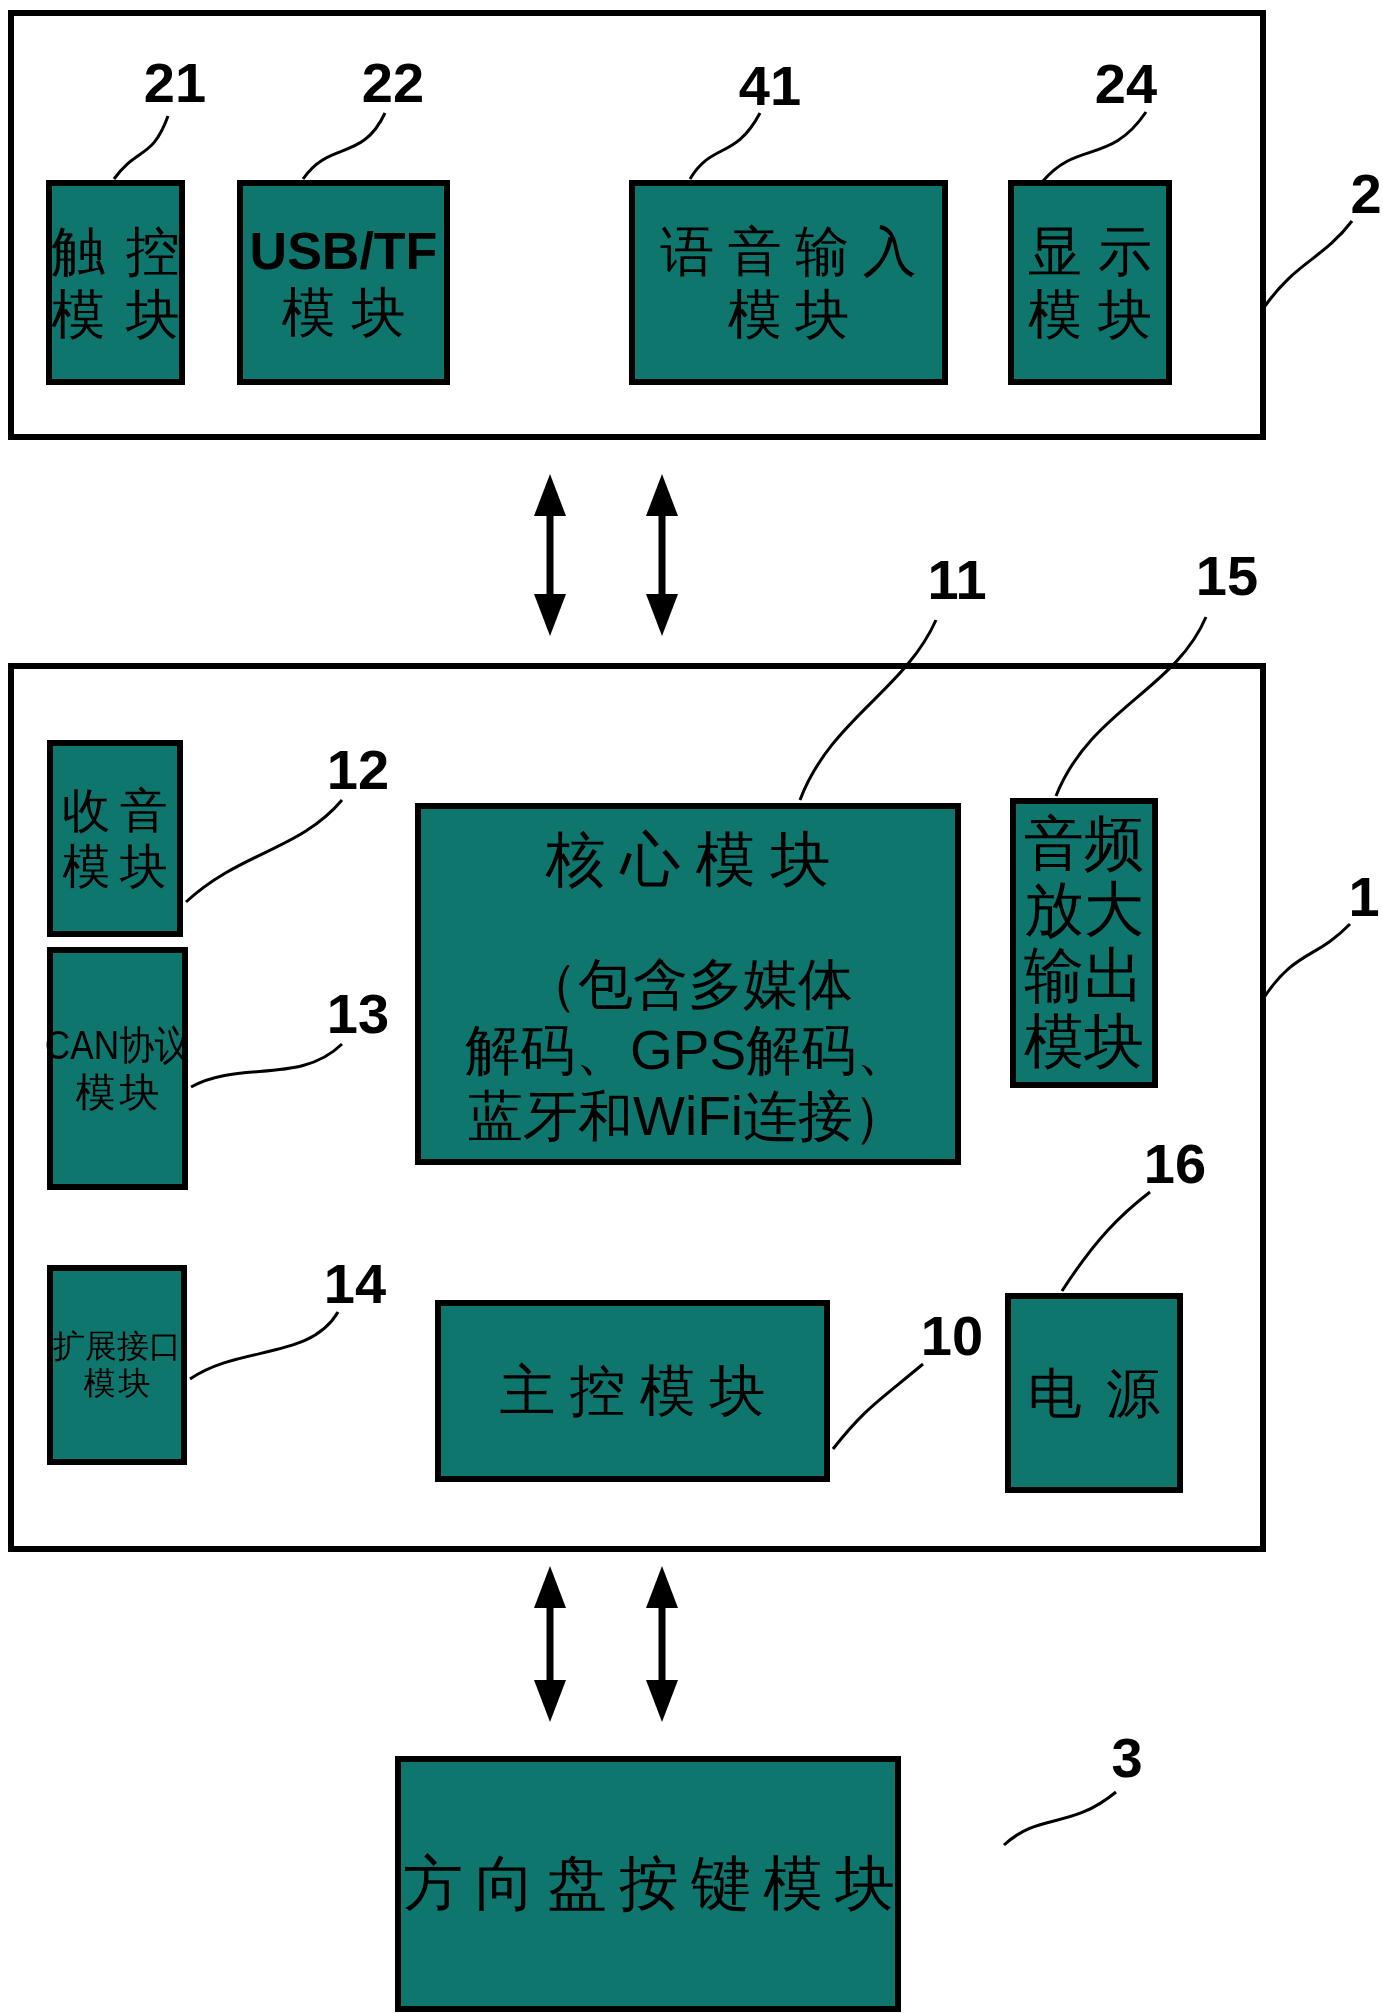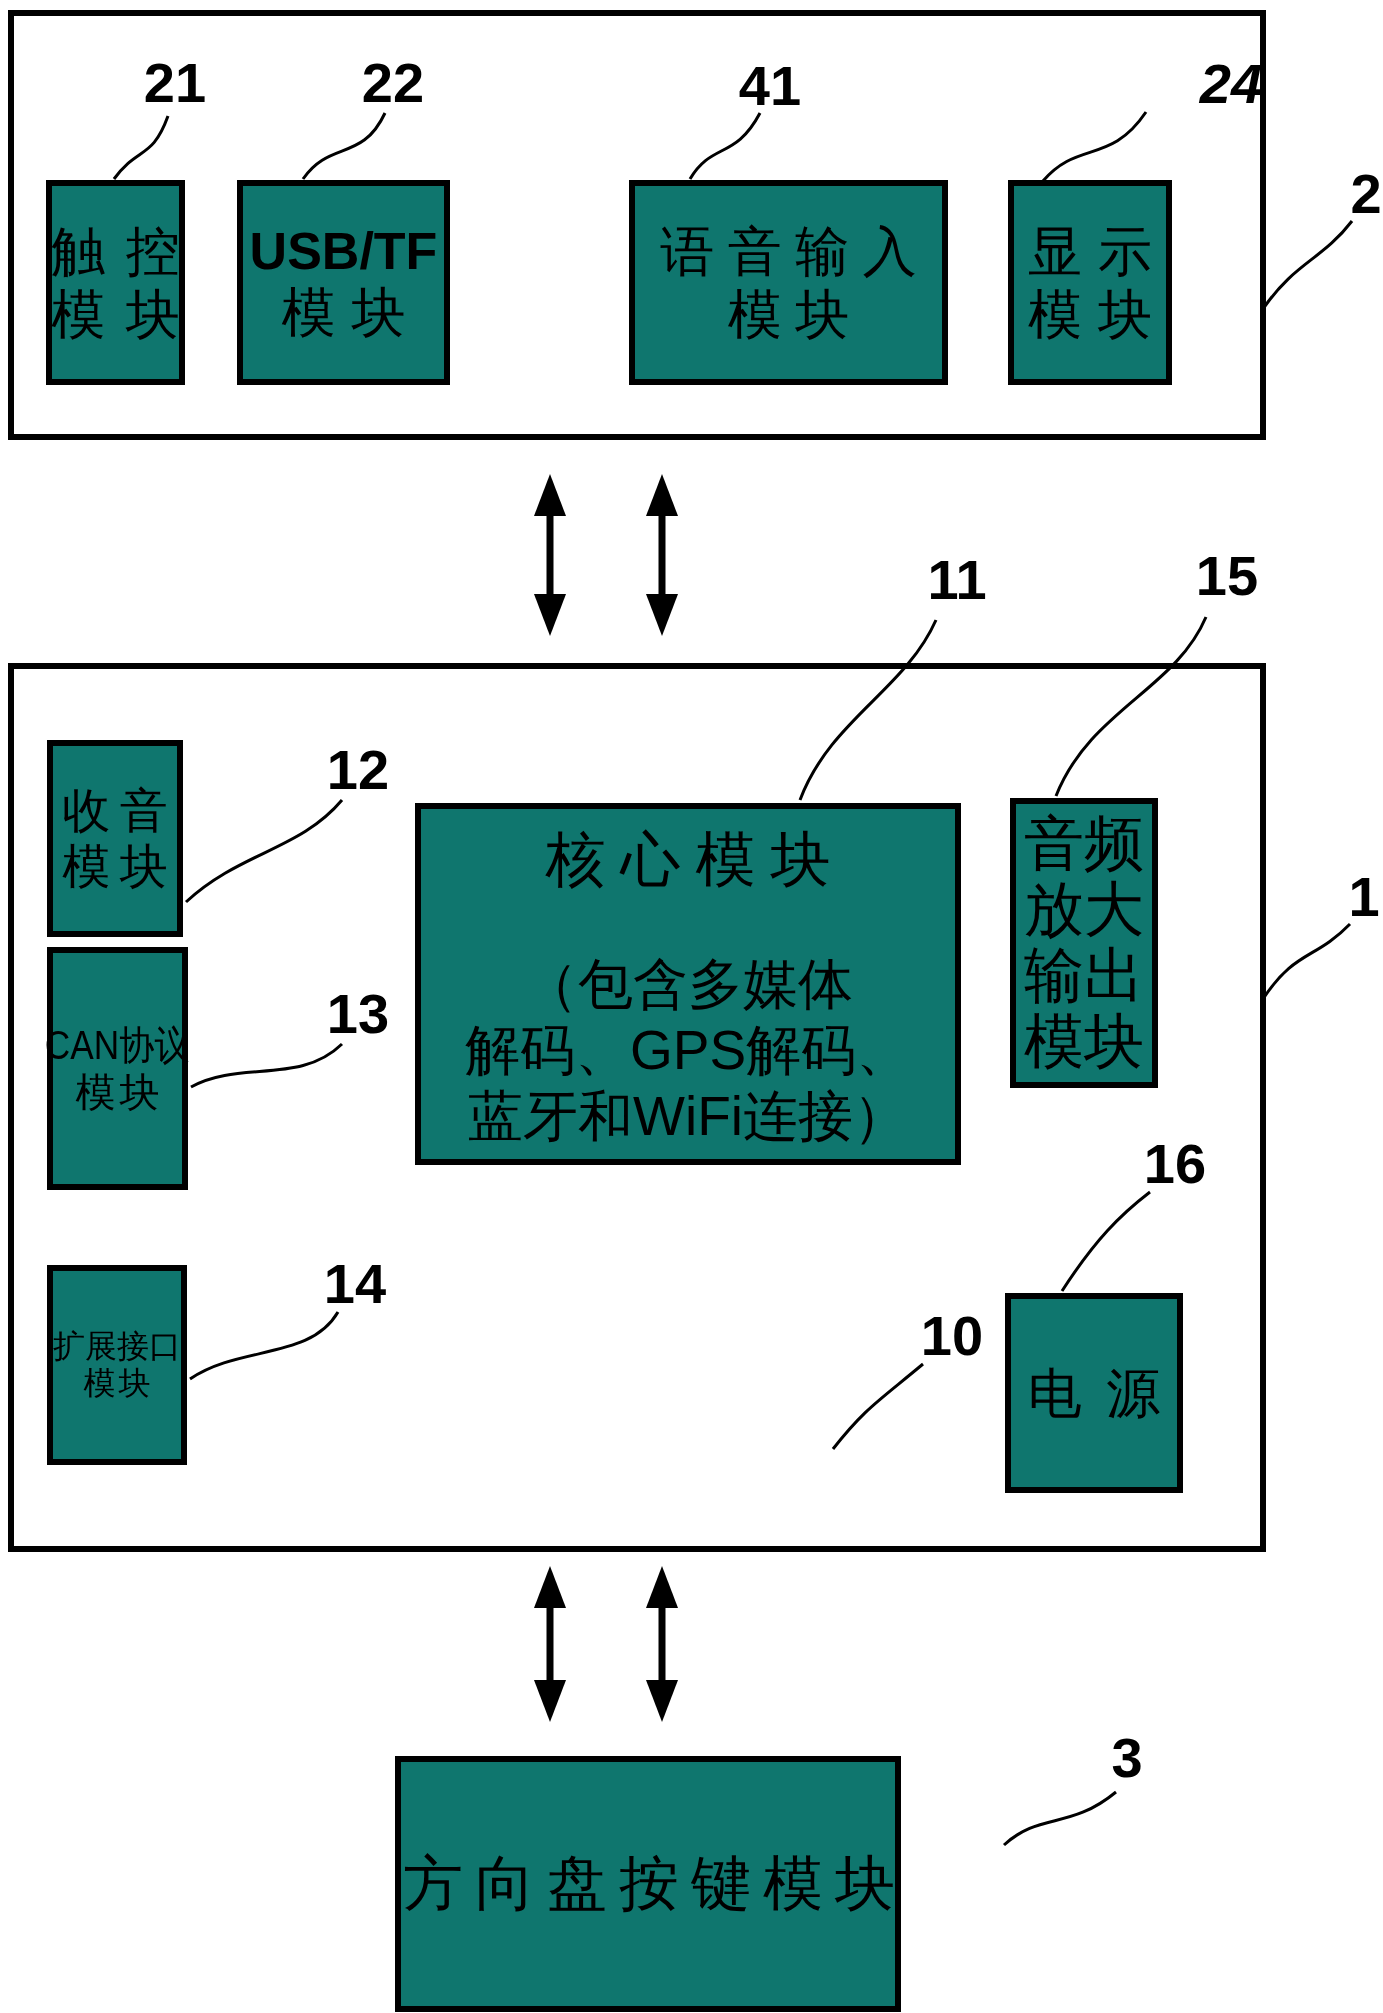--- a/index.html
+++ b/index.html
@@ -120,21 +120,21 @@
   </div>
 
   <div class="box" style="left:1008px;top:180px;width:164px;height:205px;">
     <div class="line f54 ls30">显示</div>
     <div class="line f54 ls30">模块</div>
   </div>
 
   <div class="ref" style="left:175px;top:55px;">21</div>
   <div class="ref" style="left:393px;top:55px;">22</div>
   <div class="ref" style="left:770px;top:58px;">41</div>
-  <div class="ref" style="left:1231px;top:56px;font-style:italic;">24</div>
+  <div class="ref" style="left:1126px;top:56px;">24</div>
   <div class="ref" style="left:1366px;top:166px;">2</div>
 
   <div class="container" style="left:8px;top:663px;width:1258px;height:889px;"></div>
 
   <div class="box" style="left:47px;top:740px;width:136px;height:197px;">
     <div class="line f48 ls20">收音</div>
     <div class="line f48 ls20">模块</div>
   </div>
 
   <div class="box" style="left:47px;top:947px;width:141px;height:243px;">
@@ -160,20 +160,23 @@
     <div class="line f60">音频</div>
     <div class="line f60">放大</div>
     <div class="line f60">输出</div>
     <div class="line f60">模块</div>
   </div>
 
   <div class="box" style="left:1005px;top:1293px;width:178px;height:200px;">
     <div class="line f54 ls45">电源</div>
   </div>
 
+  <div class="box" style="left:435px;top:1300px;width:395px;height:182px;">
+    <div class="line f56 ls25">主控模块</div>
+  </div>
 
   <div class="ref" style="left:358px;top:742px;">12</div>
   <div class="ref" style="left:358px;top:986px;">13</div>
   <div class="ref" style="left:355px;top:1256px;">14</div>
   <div class="ref" style="left:957px;top:552px;">11</div>
   <div class="ref" style="left:1227px;top:548px;">15</div>
   <div class="ref" style="left:1175px;top:1136px;">16</div>
   <div class="ref" style="left:952px;top:1308px;">10</div>
   <div class="ref" style="left:1364px;top:869px;">1</div>
 

